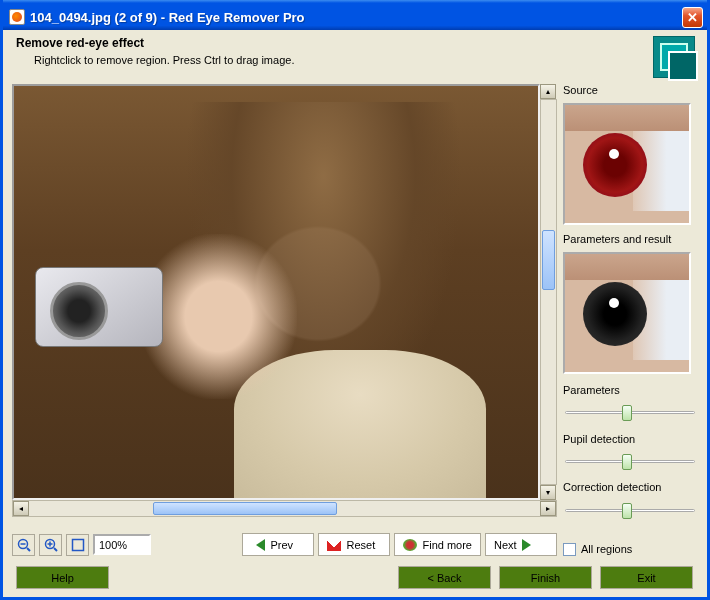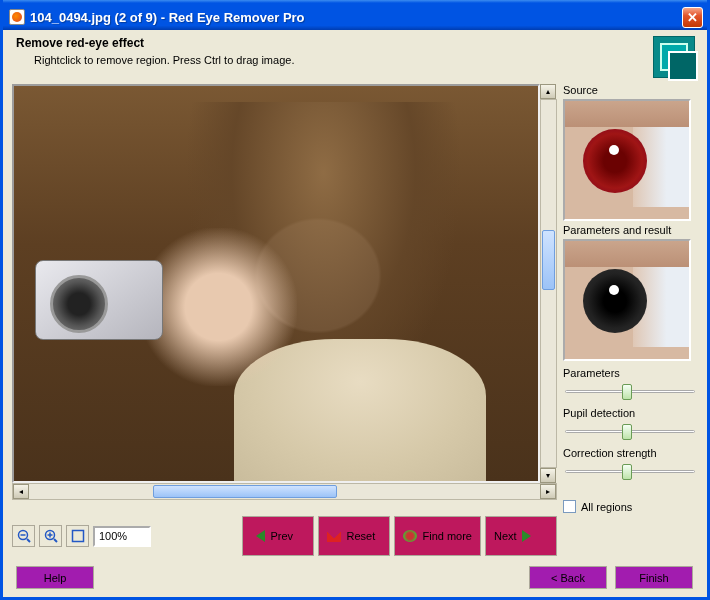--- a/index.html
+++ b/index.html
@@ -39,51 +39,51 @@
   
   .hscroll, .vscroll { background: #eae7d9; position: relative; }
   .hscroll { height: 17px; border: 1px solid #bcb8a6; display: flex; align-items: center; }
   .vscroll-wrap { width: 17px; display: flex; flex-direction: column; }
   .vscroll { flex: 1; border: 1px solid #bcb8a6; }
   .sc-btn { width: 16px; height: 15px; background: linear-gradient(#f5f3e7,#cfcbb7); border: 1px solid #9b977f; font-size: 8px; display: flex; align-items: center; justify-content: center; cursor: pointer; }
   .h-thumb { height: 13px; background: linear-gradient(#cfe3ff,#9cc3f7); border: 1px solid #6f9ede; border-radius: 2px; margin: 0 1px; }
   
   .img-and-v { display: flex; flex: 1; min-height: 0; }
   
-  .side { width: 134px; display: flex; flex-direction: column; gap: 3px; }
+  .side { width: 134px; display: flex; flex-direction: column; gap: 3px; justify-content: space-between; }
   .side-label { font-size: 11px; }
   .preview { width: 128px; height: 122px; border: 2px inset #fff; background: #d7b9a2; position: relative; overflow: hidden; }
   .preview .iris { position: absolute; left: 18px; top: 28px; width: 64px; height: 64px; border-radius: 50%; }
   .preview.red .iris { background: radial-gradient(circle,#6b0202 25%,#a01515 60%,#702 100%); }
   .preview.fix .iris { background: radial-gradient(circle,#000 25%,#222 60%,#333 100%); }
   .preview .white { position: absolute; right: 0; top: 18px; width: 56px; height: 88px; background: linear-gradient(90deg, rgba(255,255,255,0.2), #e9eef4 60%); }
   .preview .glint { position: absolute; left: 44px; top: 44px; width: 10px; height: 10px; border-radius: 50%; background: #fff; }
   .preview .lid { position: absolute; left: 0; top: 0; right: 0; height: 26px; background: linear-gradient(#caa58c,#bb9076); }
   
   .slider-label { font-size: 11px; margin-top: 3px; }
   .slider { height: 18px; position: relative; margin-bottom: 1px; }
   .slider .track { position: absolute; left: 2px; right: 2px; top: 8px; height: 3px; background: #fff; border: 1px solid #aaa; border-radius: 2px; }
   .slider .handle { position: absolute; top: 2px; width: 10px; height: 16px; background: linear-gradient(#f5fff5,#bde3a9); border: 1px solid #6a9c56; border-radius: 2px; cursor: pointer; transform: translateX(-50%); }
   .cbx-row { display: flex; align-items: center; gap: 5px; margin-top: 16px; }
   .cbx { width: 13px; height: 13px; border: 1px solid #7a9abf; background: #fff; cursor: pointer; }
 
   .toolbar { display: flex; gap: 4px; align-items: center; margin-top: 16px; }
   .icon-btn { width: 23px; height: 22px; border: 1px solid #aca899; background: #ece9d8; display: flex; align-items: center; justify-content: center; cursor: pointer; font-size: 12px; }
   .zoom-box { width: 58px; height: 21px; border: 2px inset #fff; background: #fff; padding: 0 4px; display: flex; align-items: center; }
   .tool-spacer { flex: 1; }
-  .tb-btn { height: 40px; border: 1px solid #aca899; background: #be185d; padding: 0 8px; display: flex; align-items: center; gap: 5px; cursor: pointer; min-width: 72px; text-align: right; }
+  .tb-btn { height: 23px; border: 1px solid #aca899; background: #ffffff; padding: 0 8px; display: flex; align-items: center; gap: 5px; cursor: pointer; min-width: 72px; text-align: right; }
   .tb-btn .ic { width: 14px; height: 12px; }
   .ic-prev { border-right: 9px solid #2a8a2a; border-top: 6px solid transparent; border-bottom: 6px solid transparent; }
   .ic-next { border-left: 9px solid #2a8a2a; border-top: 6px solid transparent; border-bottom: 6px solid transparent; }
   .ic-reset { background: linear-gradient(45deg,#d22 40%,transparent 40%),linear-gradient(-45deg,#d22 40%,transparent 40%); }
   .ic-eye { border-radius: 50%; background: radial-gradient(circle,#c33 35%,#5a3 65%); }
 
   .footer { display: flex; gap: 8px; margin-top: 10px; padding: 0 4px; }
   .footer .spacer { flex: 1; }
-  .win-btn { width: 78px; height: 23px; border: 1px solid #aca899; background: #a21caf; cursor: pointer; font-size: 11px; }
+  .win-btn { width: 93px; height: 23px; border: 1px solid #aca899; background: #4d7c0f; cursor: pointer; font-size: 11px; }
 </style>
 </head>
 <body>
 
 <div class="window">
   <div class="titlebar">
     <div class="title-icon"></div>
     <div class="title-text">104_0494.jpg (2 of 9) - Red Eye Remover Pro</div>
     <div class="close-btn">✕</div>
   </div>
@@ -188,33 +188,34 @@
             <div class="track"></div>
             <div class="handle" style="left:48%"></div>
           </div>
 
         <div class="slider-label">Pupil detection</div>
         <div class="slider">
             <div class="track"></div>
             <div class="handle" style="left:48%"></div>
           </div>
 
-        <div class="slider-label">Correction strength</div>
+        <div class="slider-label">Correction detection</div>
         <div class="slider">
             <div class="track"></div>
             <div class="handle" style="left:48%"></div>
           </div>
 
         <div class="cbx-row">
           <div class="cbx"></div>
           <span>All regions</span>
         </div>
       </div>
     </div>
 
     <div class="footer">
       <button class="win-btn">Help</button>
       <div class="spacer"></div>
       <button class="win-btn">&lt; Back</button>
       <button class="win-btn">Finish</button>
+      <button class="win-btn">Exit</button>
     </div>
   </div>
 </div>
 
 </body></html>

